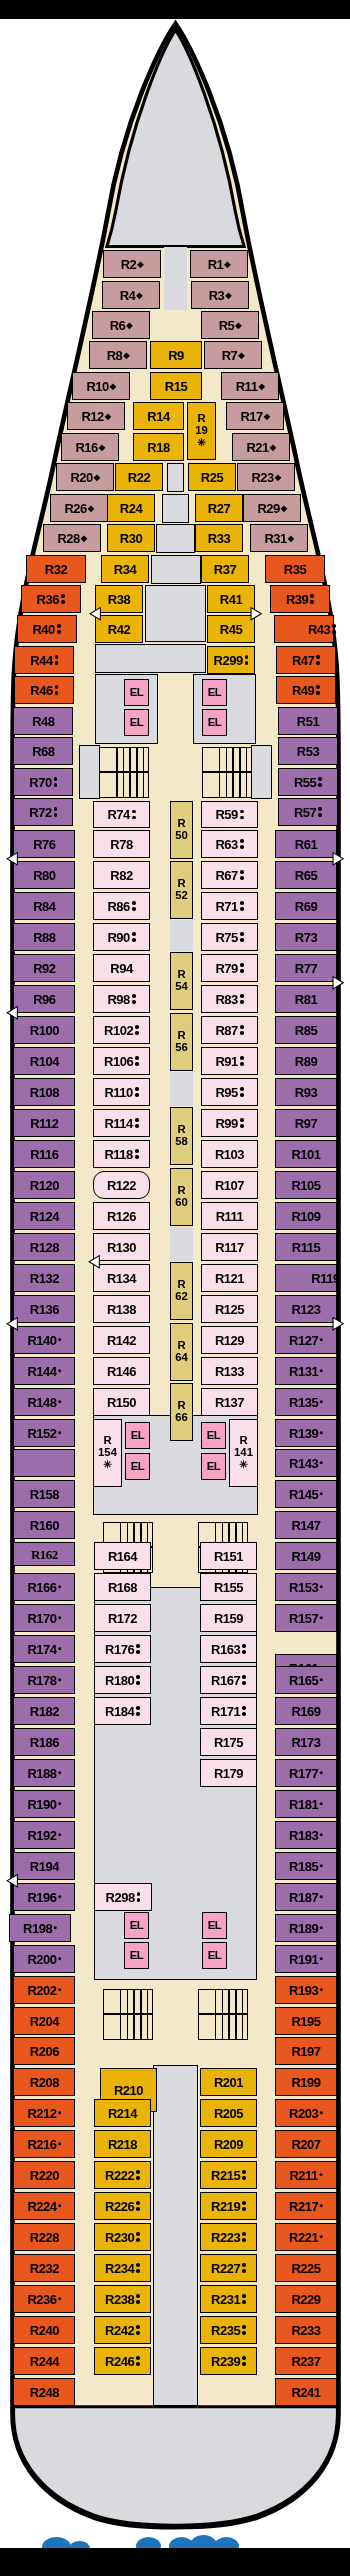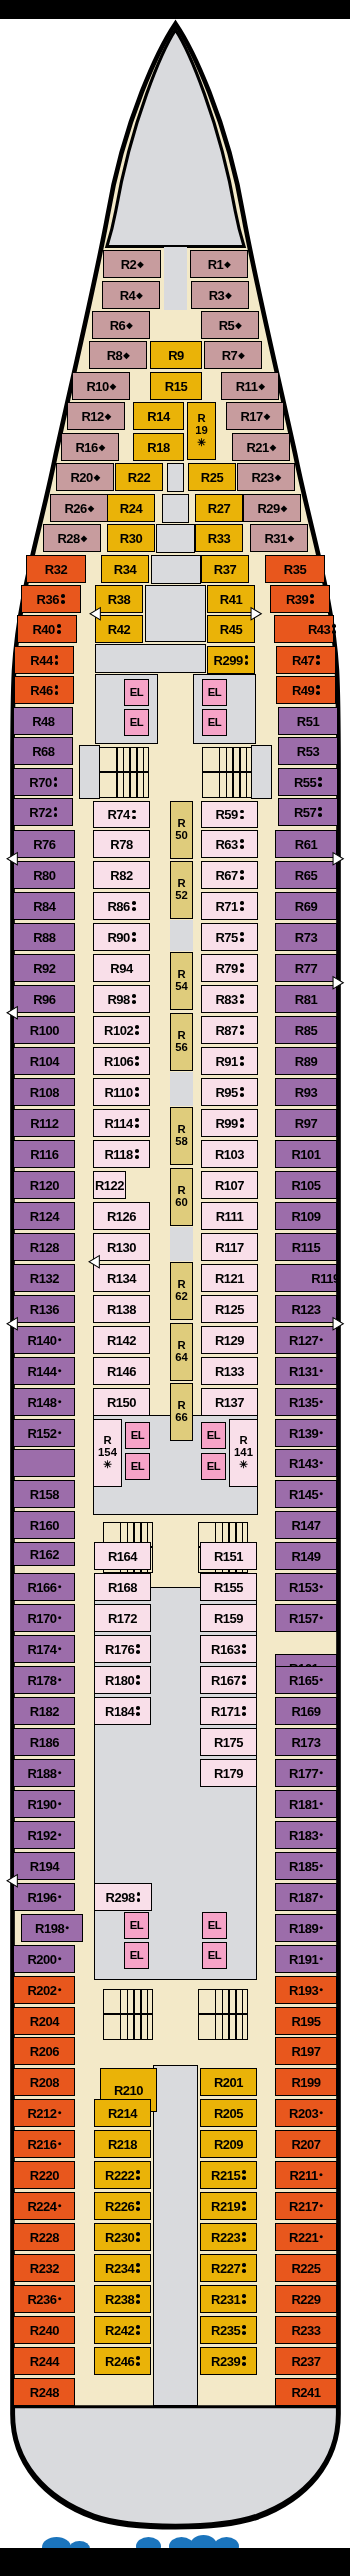--- a/index.html
+++ b/index.html
@@ -517,21 +517,21 @@
           <i></i>
         </span>
       </div>
       <div class="cab pink" style="left: 93px; top: 1140px; width: 57px; height: 28px;">
         <span>R118</span>
         <span class="dots">
           <i></i>
           <i></i>
         </span>
       </div>
-      <div class="cab pink" style="left: 93px; top: 1171px; width: 33px; height: 28px;">
+      <div class="cab pink" style="left: 93px; top: 1171px; width: 57px; height: 28px; border-radius: 11px;">
         <span>R122</span>
       </div>
       <div class="cab pink" style="left: 93px; top: 1202px; width: 57px; height: 28px;">
         <span>R126</span>
       </div>
       <div class="cab pink" style="left: 93px; top: 1233px; width: 57px; height: 28px;">
         <span>R130</span>
       </div>
       <div class="cab pink" style="left: 93px; top: 1264px; width: 57px; height: 28px;">
         <span>R134</span>
@@ -694,21 +694,21 @@
         <span>R</span>
         <span>64</span>
       </div>
       <div class="cab yellow vert" style="left: 170px; top: 1383px; width: 23px; height: 58px;">
         <span>R</span>
         <span>66</span>
       </div>
       <div class="cab purple" style="left: 13.4px; top: 1511px; width: 62px; height: 28px;">
         <span>R160</span>
       </div>
-      <div class="cab purple" style="left: 13.4px; top: 1542px; width: 62px; height: 24px;">
+      <div class="cab purple" style="left: 13.4px; top: 1542px; width: 62px; height: 24px; font-family: Liberation Serif, serif;">
         <span>R162</span>
       </div>
       <div class="cab purple" style="left: 13.4px; top: 1573px; width: 62px; height: 28px;">
         <span>R166</span>
         <span class="sym-1">●</span>
       </div>
       <div class="cab purple" style="left: 13.4px; top: 1604px; width: 62px; height: 28px;">
         <span>R170</span>
         <span class="sym-1">●</span>
       </div>
@@ -738,21 +738,21 @@
         <span>R192</span>
         <span class="sym-1">●</span>
       </div>
       <div class="cab purple" style="left: 13.4px; top: 1852px; width: 62px; height: 28px;">
         <span>R194</span>
       </div>
       <div class="cab purple" style="left: 13.4px; top: 1883px; width: 62px; height: 28px;">
         <span>R196</span>
         <span class="sym-1">●</span>
       </div>
-      <div class="cab purple" style="left: 21px; top: 1914px; width: 62px; height: 28px;">
+      <div class="cab purple" style="left: 9px; top: 1914px; width: 62px; height: 28px;">
         <span>R198</span>
         <span class="sym-1">●</span>
       </div>
       <div class="cab purple" style="left: 13.4px; top: 1945px; width: 62px; height: 28px;">
         <span>R200</span>
         <span class="sym-1">●</span>
       </div>
       <div class="cab orange" style="left: 13.4px; top: 1976px; width: 62px; height: 28px;">
         <span>R202</span>
         <span class="sym-1">●</span>

